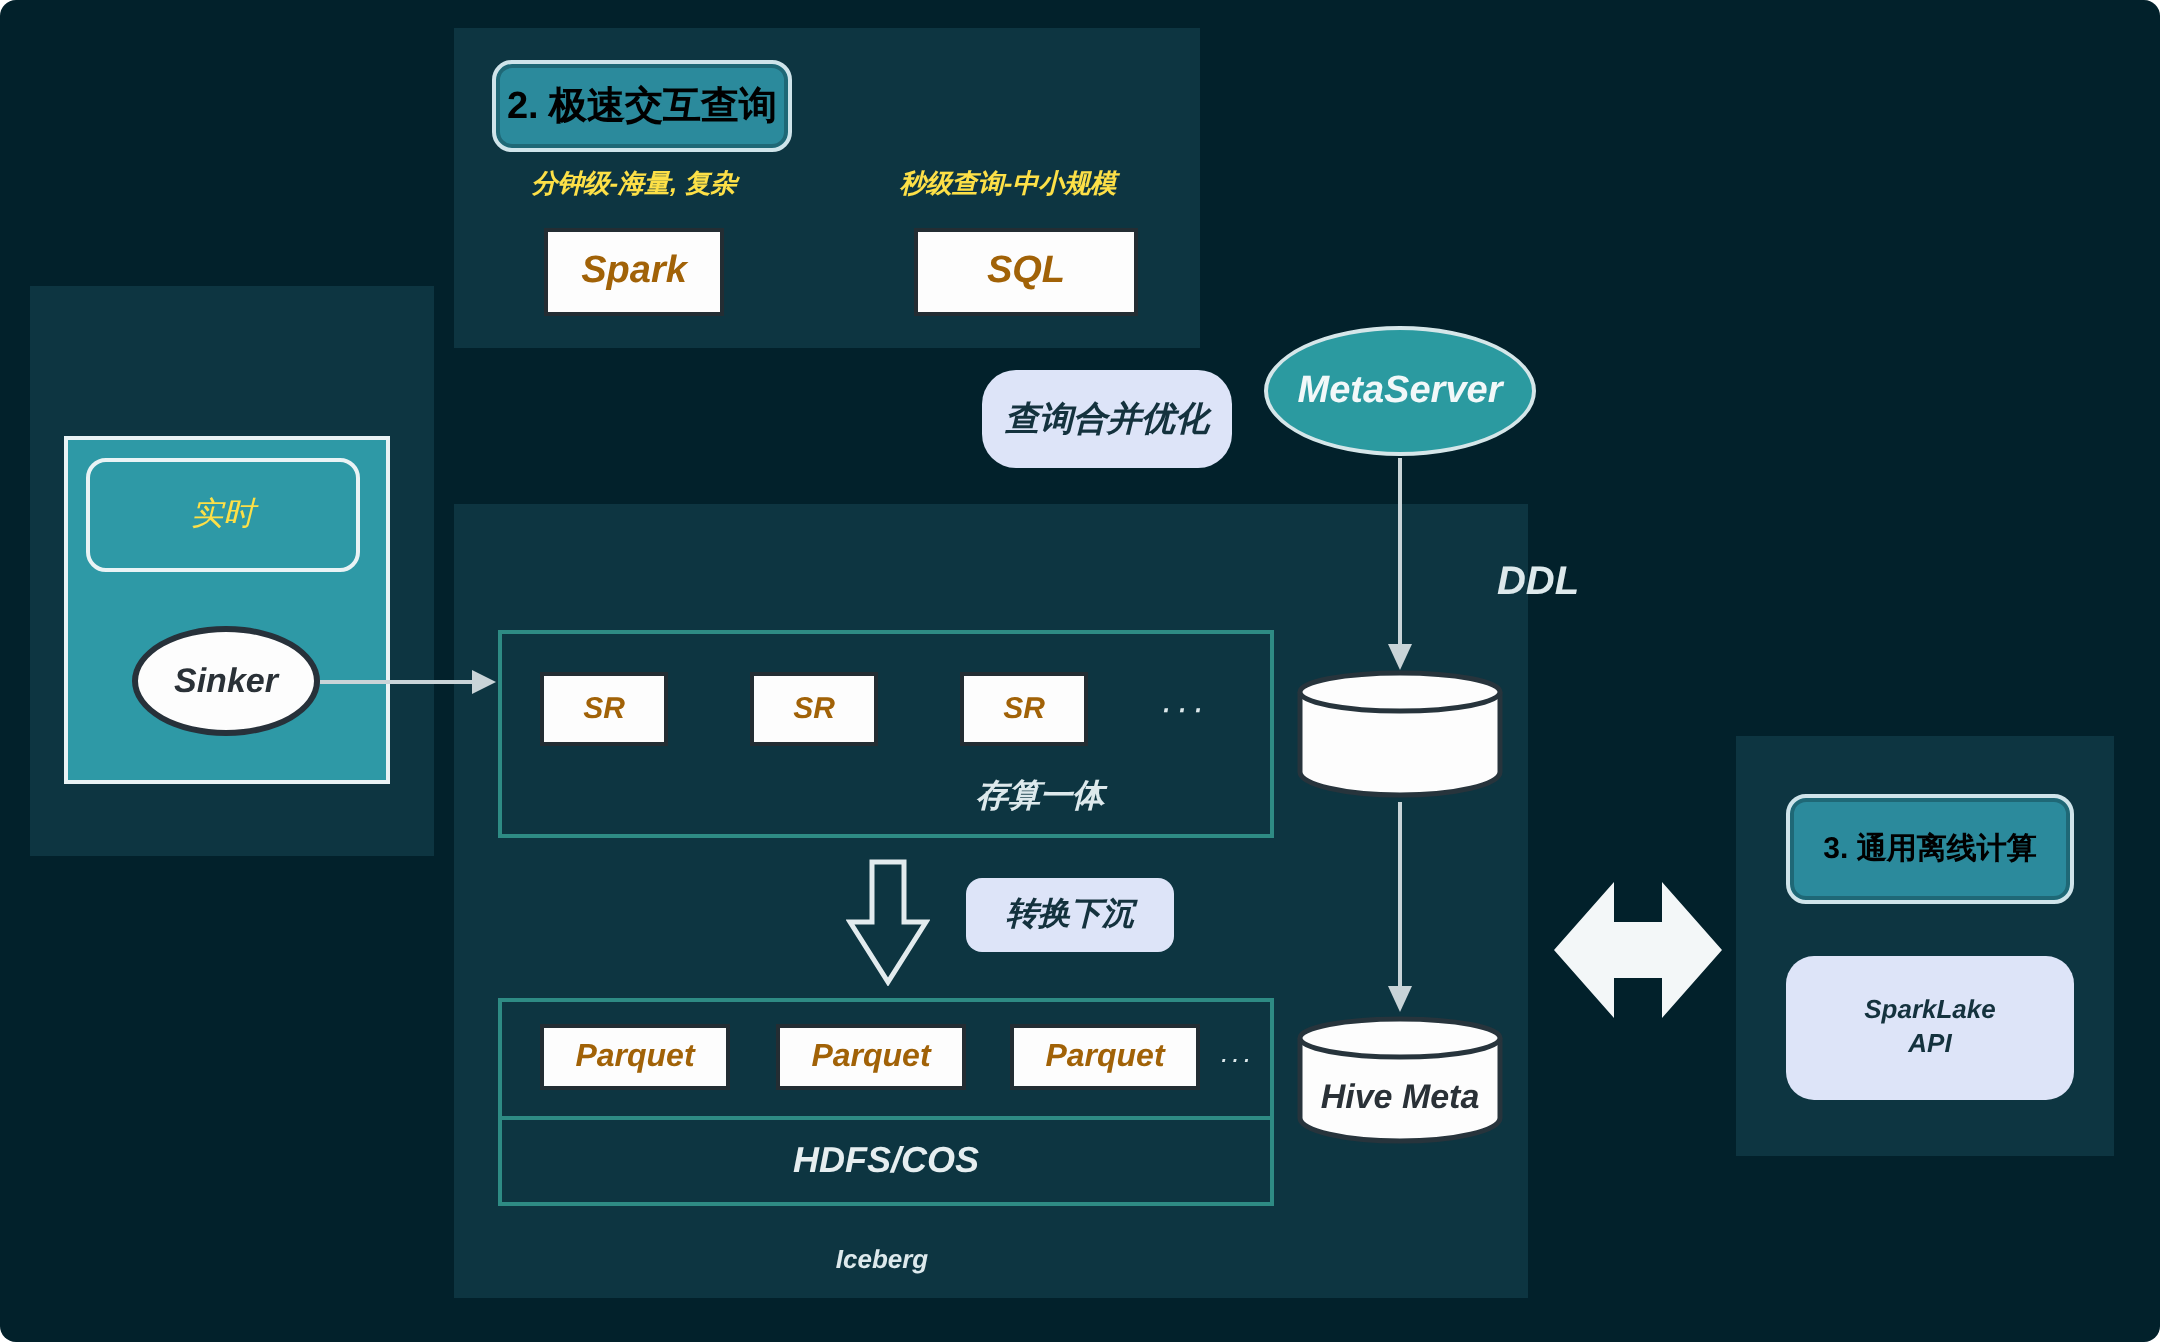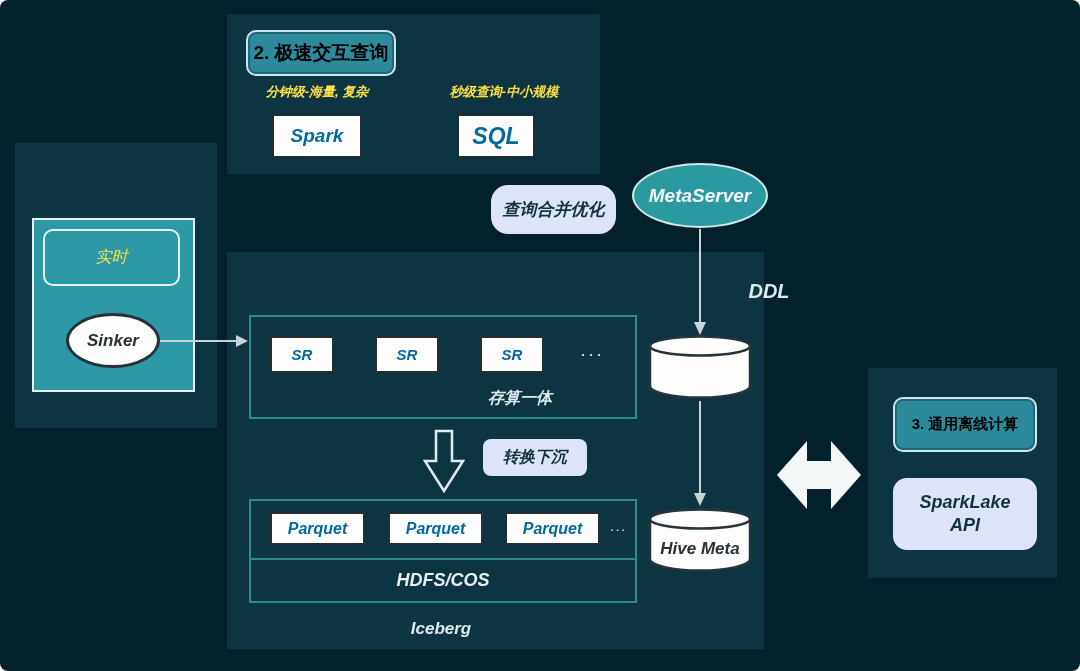--- a/index.html
+++ b/index.html
@@ -11,21 +11,21 @@
   .abs{position:absolute;box-sizing:border-box;}
   .panel{position:absolute;box-sizing:border-box;background:#0d3541;}
   .flex{display:flex;align-items:center;justify-content:center;text-align:center;}
   .badge{
     background:#2b8a9c;border:2px solid #cfe4ea;border-radius:10px;
     color:#000000;font-weight:600;
     box-shadow:inset 0 0 0 2px rgba(10,40,50,.35);
   }
   .wnode{
     background:#fdfdfd;border:2px solid #232d33;
-    color:#0369a1;font-style:italic;font-weight:600;
+    color:#a16207;font-style:italic;font-weight:600;
   }
   .lav{
     background:#dde4f8;border-radius:9px;
     color:#14323e;font-weight:700;font-style:italic;
   }
   .tcont{position:absolute;box-sizing:border-box;border:2px solid #2e8b84;}
   .cap{color:#fde047;font-weight:700;font-style:italic;}
   .lbl{color:#dde9ec;font-style:italic;}
   .tealbox{background:#2e99a6;border:2px solid #e9f3f5;}
   .ellipse{border-radius:50%;}
@@ -47,21 +47,21 @@
   <div class="panel" style="left:868px;top:368px;width:189px;height:210px;"></div>
 
   <div class="abs badge flex" style="left:246px;top:30px;width:150px;height:46px;font-size:19px;">
     <span>2. 极速交互查询</span>
   </div>
 
   <div class="abs cap flex" style="left:242px;top:82px;width:150px;height:20px;font-size:13px;">分钟级-海量, 复杂</div>
   <div class="abs wnode flex" style="left:272px;top:114px;width:90px;height:44px;font-size:19px;">Spark</div>
 
   <div class="abs cap flex" style="left:434px;top:82px;width:140px;height:20px;font-size:13px;">秒级查询-中小规模</div>
-  <div class="abs wnode flex" style="left:457px;top:114px;width:78px;height:44px;font-size:23px;">SQL</div>
+  <div class="abs wnode flex" style="left:457px;top:114px;width:112px;height:44px;font-size:19px;">SQL</div>
 
 
   <div class="abs tealbox" style="left:32px;top:218px;width:163px;height:174px;"></div>
   <div class="abs flex" style="left:43px;top:229px;width:137px;height:57px;border:2px solid #e9f3f5;border-radius:10px;color:#fde047;font-style:italic;font-size:16px;">实时</div>
   <div class="abs ellipse flex" style="left:66px;top:313px;width:94px;height:55px;background:#fdfdfd;border:3px solid #27313a;color:#2a3137;font-style:italic;font-weight:600;font-size:17px;">Sinker</div>
 
   <svg class="abs" style="left:160px;top:331px;" width="88" height="20" viewBox="0 0 88 20">
     <line x1="0" y1="10" x2="76" y2="10" stroke="#c9d4d8" stroke-width="2"></line>
     <path d="M76 4 L88 10 L76 16 Z" fill="#c9d4d8"></path>
   </svg>
@@ -89,21 +89,21 @@
   <div class="abs lav flex" style="left:483px;top:439px;width:104px;height:37px;font-size:16px;border-radius:8px;">转换下沉</div>
 
   <div class="tcont" style="left:249px;top:499px;width:388px;height:61px;"></div>
   <div class="abs wnode flex" style="left:270px;top:512px;width:95px;height:33px;font-size:16px;">Parquet</div>
   <div class="abs wnode flex" style="left:388px;top:512px;width:95px;height:33px;font-size:16px;">Parquet</div>
   <div class="abs wnode flex" style="left:505px;top:512px;width:95px;height:33px;font-size:16px;">Parquet</div>
   <div class="abs lbl flex" style="left:603px;top:512px;width:30px;height:33px;font-size:14px;letter-spacing:1px;">···</div>
 
   <div class="tcont flex" style="left:249px;top:558px;width:388px;height:45px;color:#e6eef0;font-style:italic;font-weight:600;font-size:18px;">HDFS/COS</div>
 
-  <div class="abs lbl flex" style="left:361px;top:616px;width:160px;height:26px;font-size:17px;font-weight:600;">Iceberg</div>
+  <div class="abs lbl flex" style="left:361px;top:616px;width:160px;height:26px;font-size:13px;font-weight:600;">Iceberg</div>
 
   <div class="abs" style="left:647px;top:334px;width:106px;height:66px;">
     <svg width="106" height="66" viewBox="0 0 106 66">
       <path d="M3 12 V52 C3 58.3 25.4 63.5 53 63.5 C80.6 63.5 103 58.3 103 52 V12" fill="#fdfdfd" stroke="#27343c" stroke-width="2.5"></path>
       <ellipse cx="53" cy="12" rx="50" ry="9.5" fill="#fdfdfd" stroke="#27343c" stroke-width="2.5"></ellipse>
     </svg>
   </div>
 
   <svg class="abs" style="left:691px;top:401px;" width="18" height="105" viewBox="0 0 18 105">
     <line x1="9" y1="0" x2="9" y2="92" stroke="#c9d4d8" stroke-width="2"></line>
@@ -118,18 +118,18 @@
     <div class="cyl-label">Hive Meta</div>
   </div>
 
   <svg class="abs" style="left:776px;top:434px;" width="86" height="82" viewBox="0 0 86 82">
     <path d="M1 41 L31 7 V27 H55 V7 L85 41 L55 75 V55 H31 V75 Z" fill="#f3f7f8"></path>
   </svg>
 
   <div class="abs badge flex" style="left:893px;top:397px;width:144px;height:55px;font-size:15px;">
     <span>3. 通用离线计算</span>
   </div>
-  <div class="abs lav" style="left:893px;top:478px;width:144px;height:72px;border-radius:14px;font-size:18px;display:flex;flex-direction:column;align-items:center;justify-content:center;line-height:1.3;">
+  <div class="abs lav" style="left:893px;top:478px;width:144px;height:72px;border-radius:14px;font-size:13px;display:flex;flex-direction:column;align-items:center;justify-content:center;line-height:1.3;">
     <span>SparkLake</span>
     <span>API</span>
   </div>
 
 </div>
 
 </body></html>

